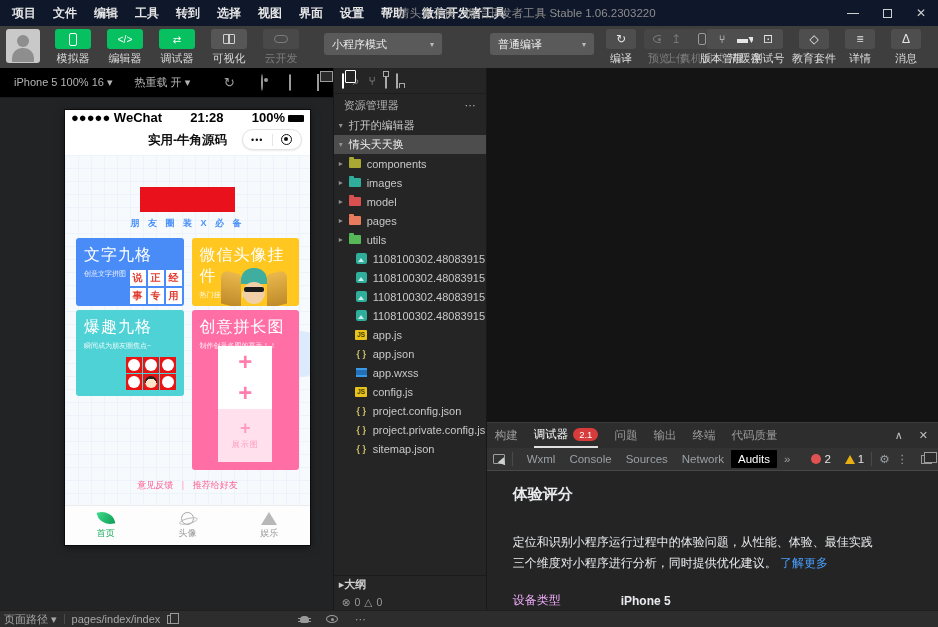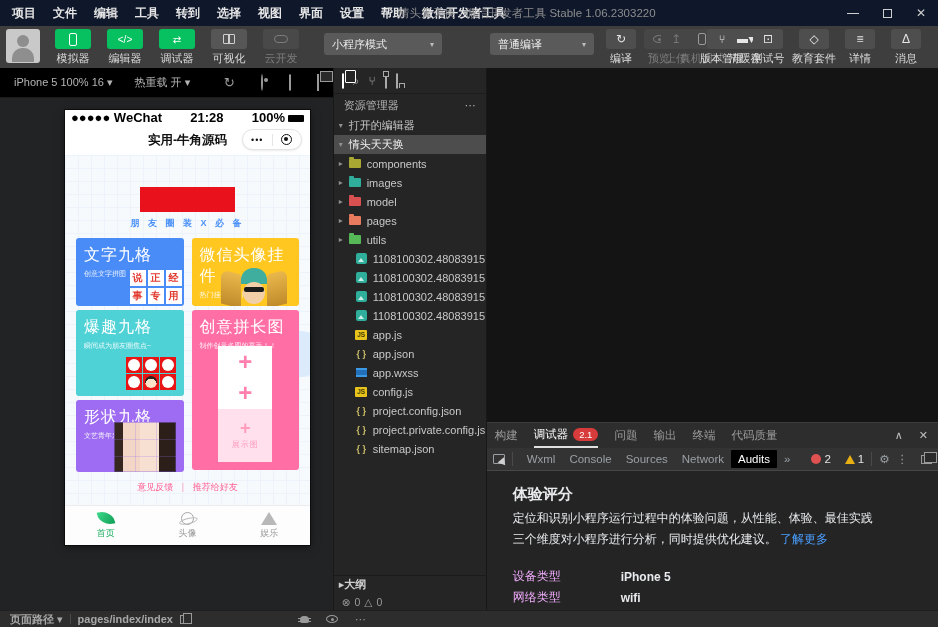--- a/index.html
+++ b/index.html
@@ -170,30 +170,30 @@
   .devbar .sep { width:1px; height:14px; background:#4a4a4a; margin:0 7px; }
   .dt { padding:3px 7px; }
   .dt.active { background:#000; color:#fff; border-radius:1px; }
   .badge-err { display:flex; align-items:center; gap:3px; margin-left:14px; color:#e4e4e4; }
   .errdot { width:10px; height:10px; border-radius:50%; background:#e05252; display:inline-block; }
   .warntri { width:0; height:0; border-left:5px solid transparent; border-right:5px solid transparent; border-bottom:9px solid #e8b012; display:inline-block; }
   .insp { width:12px; height:10px; border:1.3px solid #9aa0a6; border-radius:1px; position:relative; }
   .insp::after { content:""; position:absolute; right:-3px; bottom:-3px; border-left:4px solid transparent; border-right:4px solid transparent; border-top:7px solid #d0d0d0; transform:rotate(-40deg); }
   .audits { flex:1; background:#242424; color:#e8eaed; padding:14px 0 0 26px; overflow:hidden; }
   .audits h2 { font-size:15px; font-weight:bold; }
-  .audits .desc { font-size:12px; line-height:1.75; margin-top:4px; width:368px; color:#e8eaed; }
+  .audits .desc { font-size:12px; line-height:1.75; margin-top:28px; width:368px; color:#e8eaed; }
   .audits .desc a { color:#4a9eff; text-decoration:none; }
   .a-rows { margin-top:16px; }
   .a-row { display:flex; height:21px; align-items:center; font-size:12px; }
   .a-row .al { width:108px; color:#f0abfc; }
   .a-row .av { color:#e8eaed; font-weight:bold; }
 
   
   .statusbar { height:17px; background:#2d2d2d; border-top:1px solid #1f1f1f; display:flex; align-items:center; font-size:11px; color:#a8a8a8; position:relative; }
-  .sb-left { display:flex; align-items:center; gap:7px; padding-left:10px; width:375px;font-weight:bold; }
+  .sb-left { display:flex; align-items:center; gap:7px; padding-left:4px; width:375px; }
   .sb-ic { position:absolute; left:300px; display:flex; gap:17px; align-items:center; color:#9a9a9a; }
   .ic-bug { width:9px; height:7px; background:#9a9a9a; border-radius:4px 4px 2px 2px; position:relative; }
   .ic-bug::after { content:""; position:absolute; left:-2px; top:2px; width:13px; height:1px; background:#9a9a9a; box-shadow:0 3px 0 #9a9a9a; }
   .sb-div { width:1px; height:10px; background:#4a4a4a; }
   .ic-copy2 { width:7px; height:9px; border:1px solid #9a9a9a; position:relative; }
   .ic-copy2::before { content:""; position:absolute; left:2px; top:-3px; width:7px; height:9px; border:1px solid #9a9a9a; background:#2d2d2d; }
 </style>
 </head>
 <body>
 
@@ -384,25 +384,20 @@
                       <i></i>
                     </b>
                     <b class="face">
                       <i></i>
                     </b>
                     <b>
                       <i></i>
                     </b>
                 </div>
               </div>
-              <div class="card c-purple">
-                <h3>形状九格</h3>
-                <p>文艺青年发图专属</p>
-                <div class="photo"></div>
-              </div>
             </div>
             <div class="col">
               <div class="card c-yellow">
                 <h3>微信头像挂件</h3>
                 <p>热门挂件免费用~</p>
                 <div class="mascot">
                   <span class="wing l"></span>
                     <span class="wing r"></span>
                   <span class="hair"></span>
                     <span class="head"></span>

